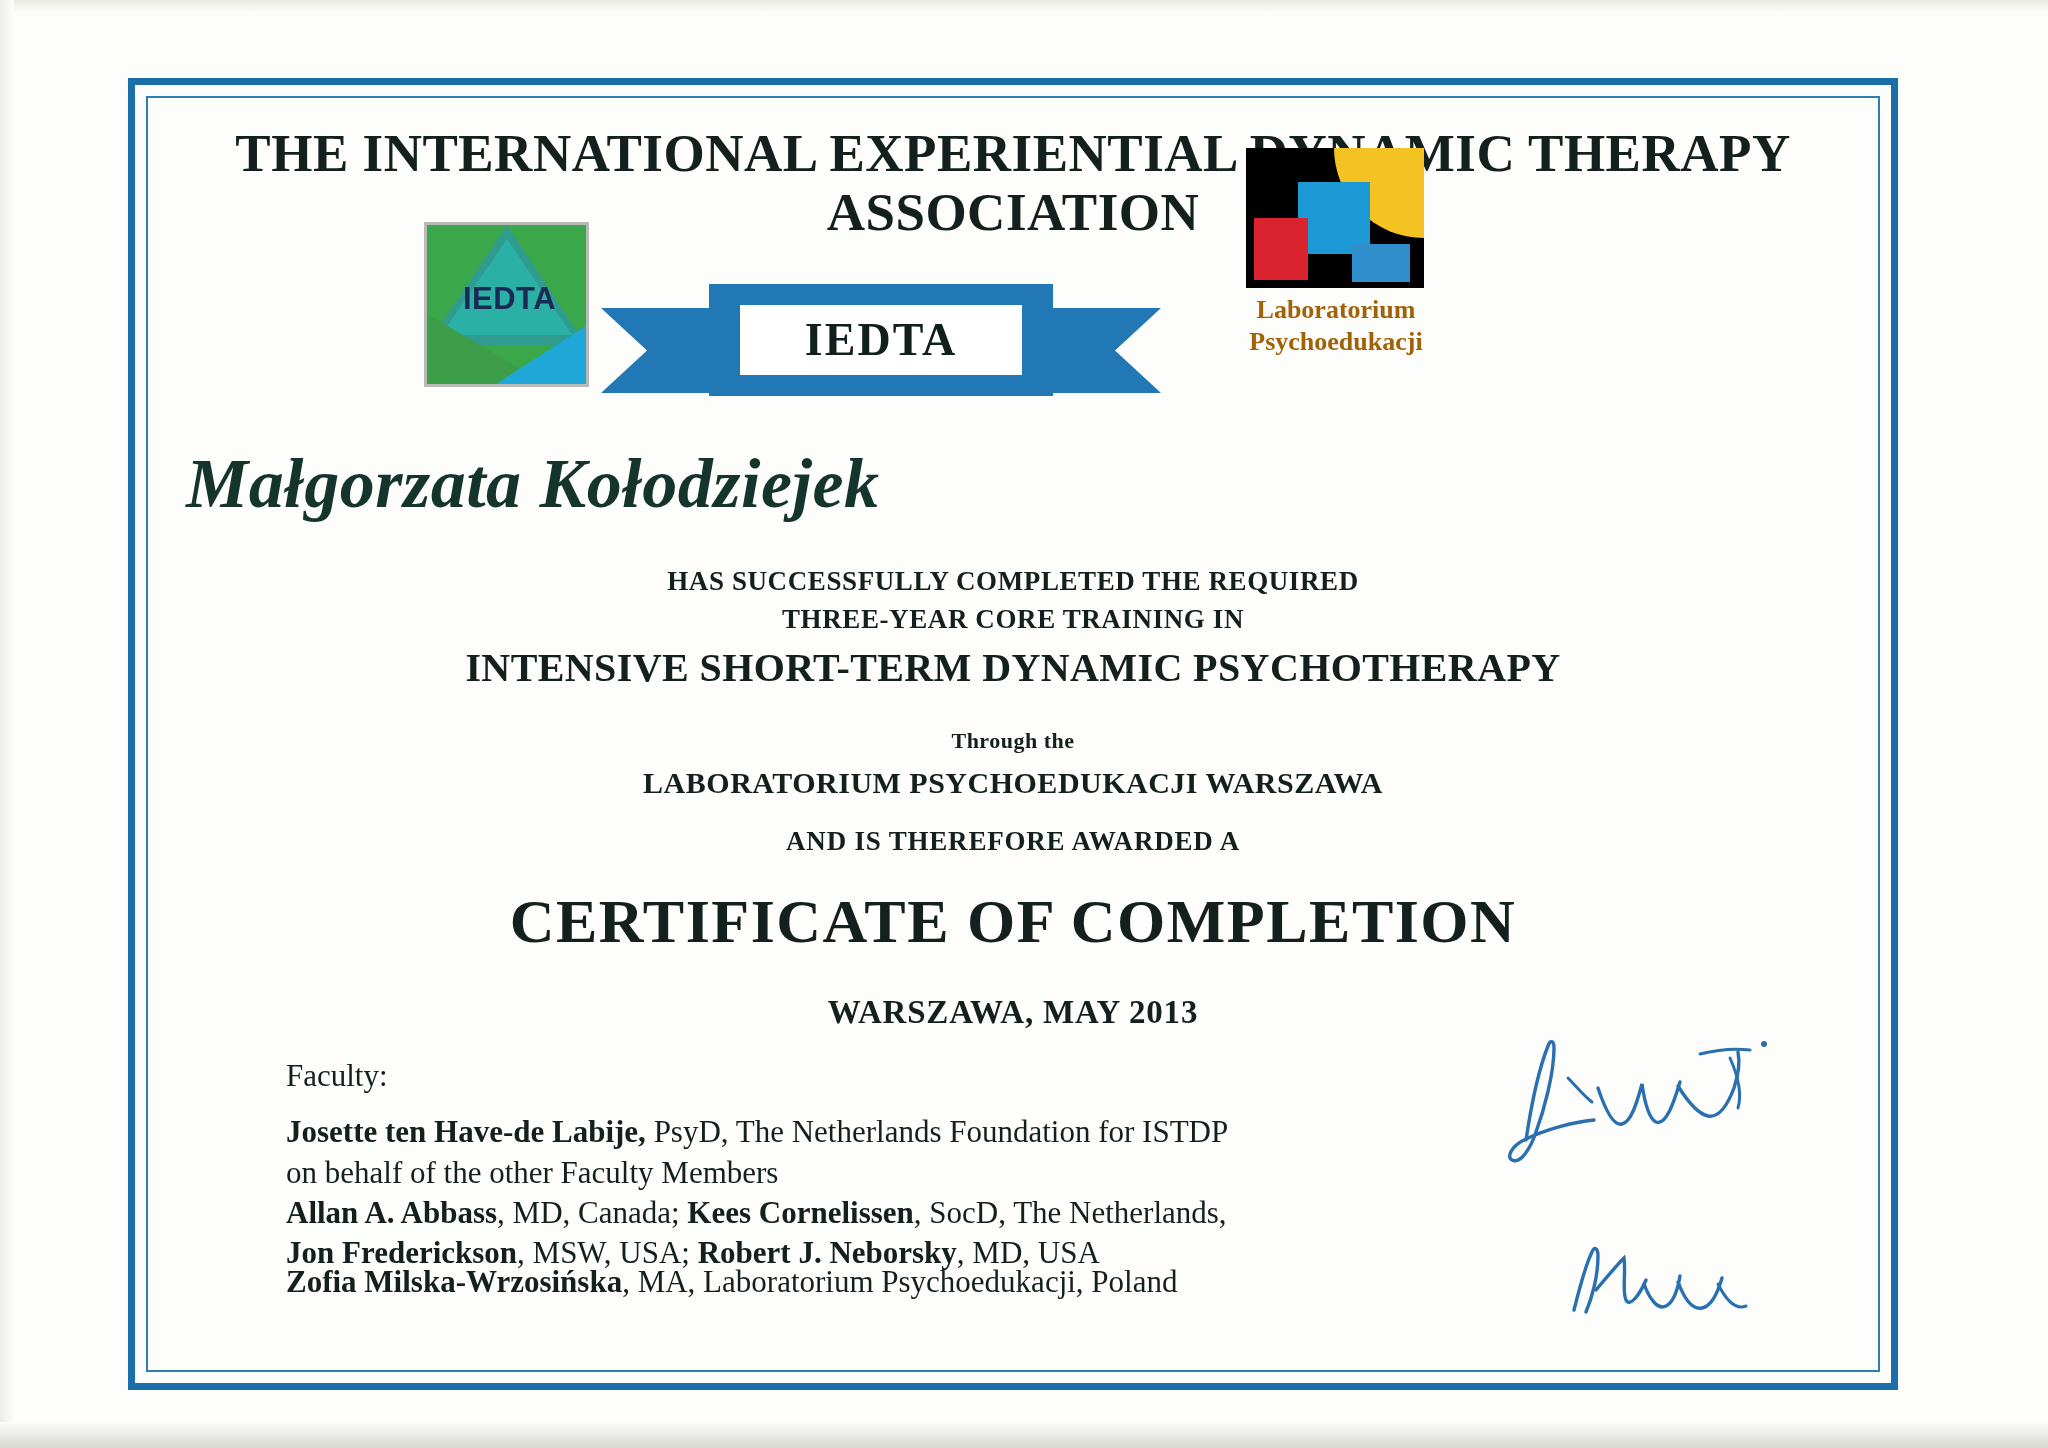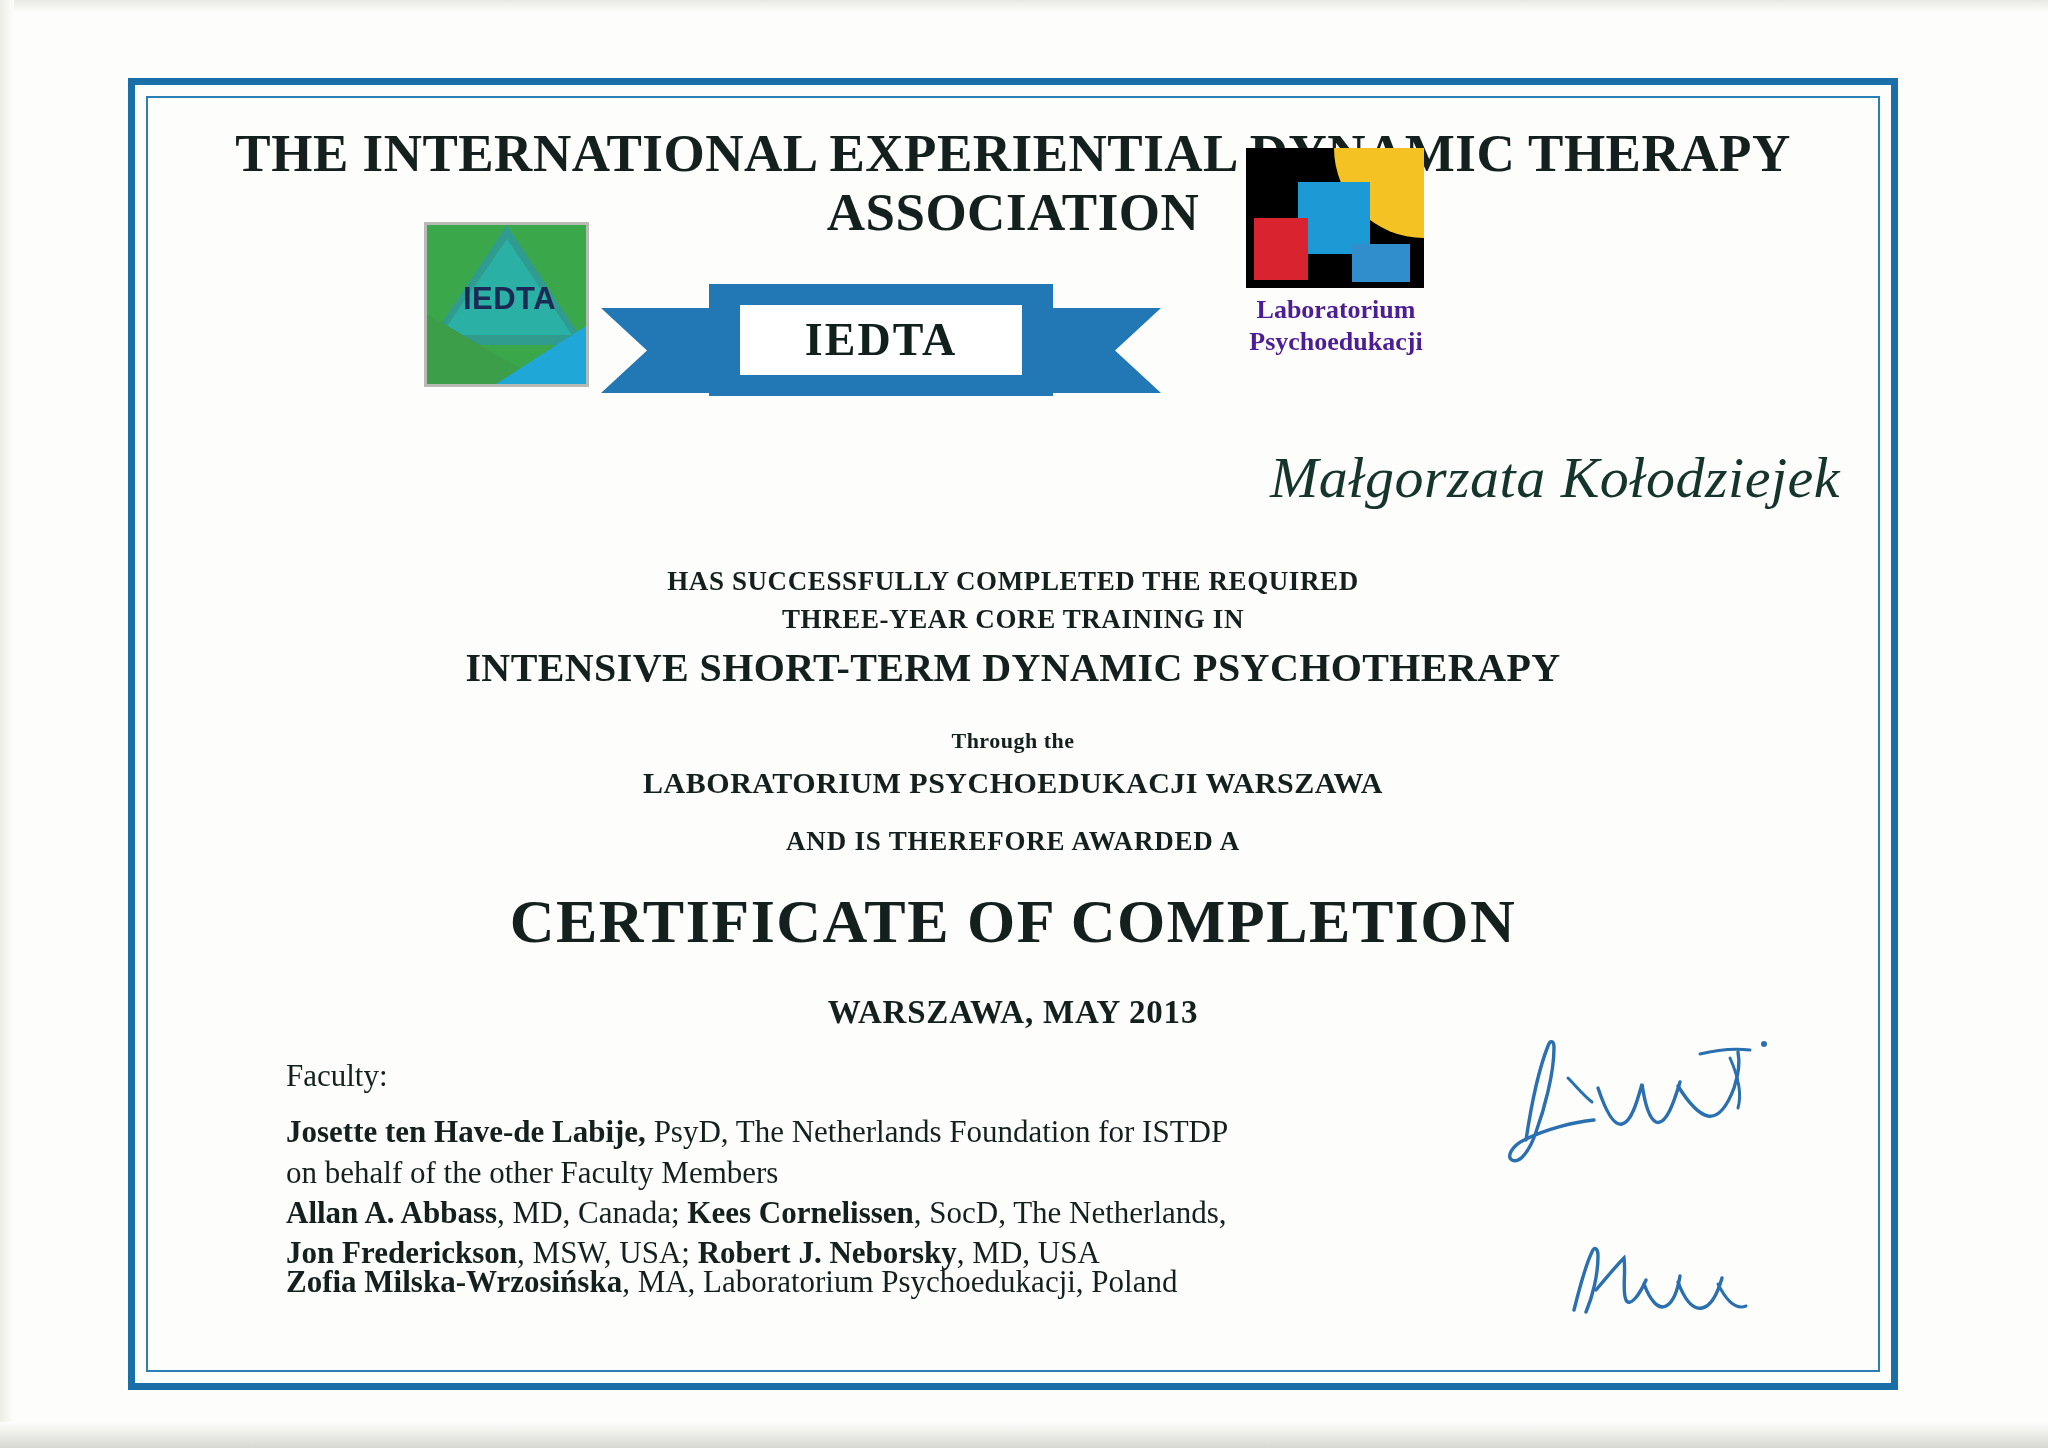--- a/index.html
+++ b/index.html
@@ -227,34 +227,34 @@
   .lab-caption {
     position: absolute;
     left: 1040px;
     top: 198px;
     width: 300px;
     text-align: center;
     font-family: "Liberation Serif", serif;
     font-weight: bold;
     font-size: 26px;
     line-height: 1.22;
-    color: #4c1d95;
+    color: #a16207;
   }
 
   
   .recipient {
     position: absolute;
     left: 40px;
     top: 348px;
     width: 1654px;
-    text-align: right;
+    text-align: left;
     font-family: "Liberation Serif", serif;
     font-style: italic;
-    font-weight: normal;
-    font-size: 58px;
+    font-weight: bold;
+    font-size: 70px;
     letter-spacing: 0.5px;
     color: #14342c;
   }
 
   .line-block {
     position: absolute;
     left: 40px;
     width: 1654px;
     text-align: center;
     font-family: "Liberation Serif", serif;

